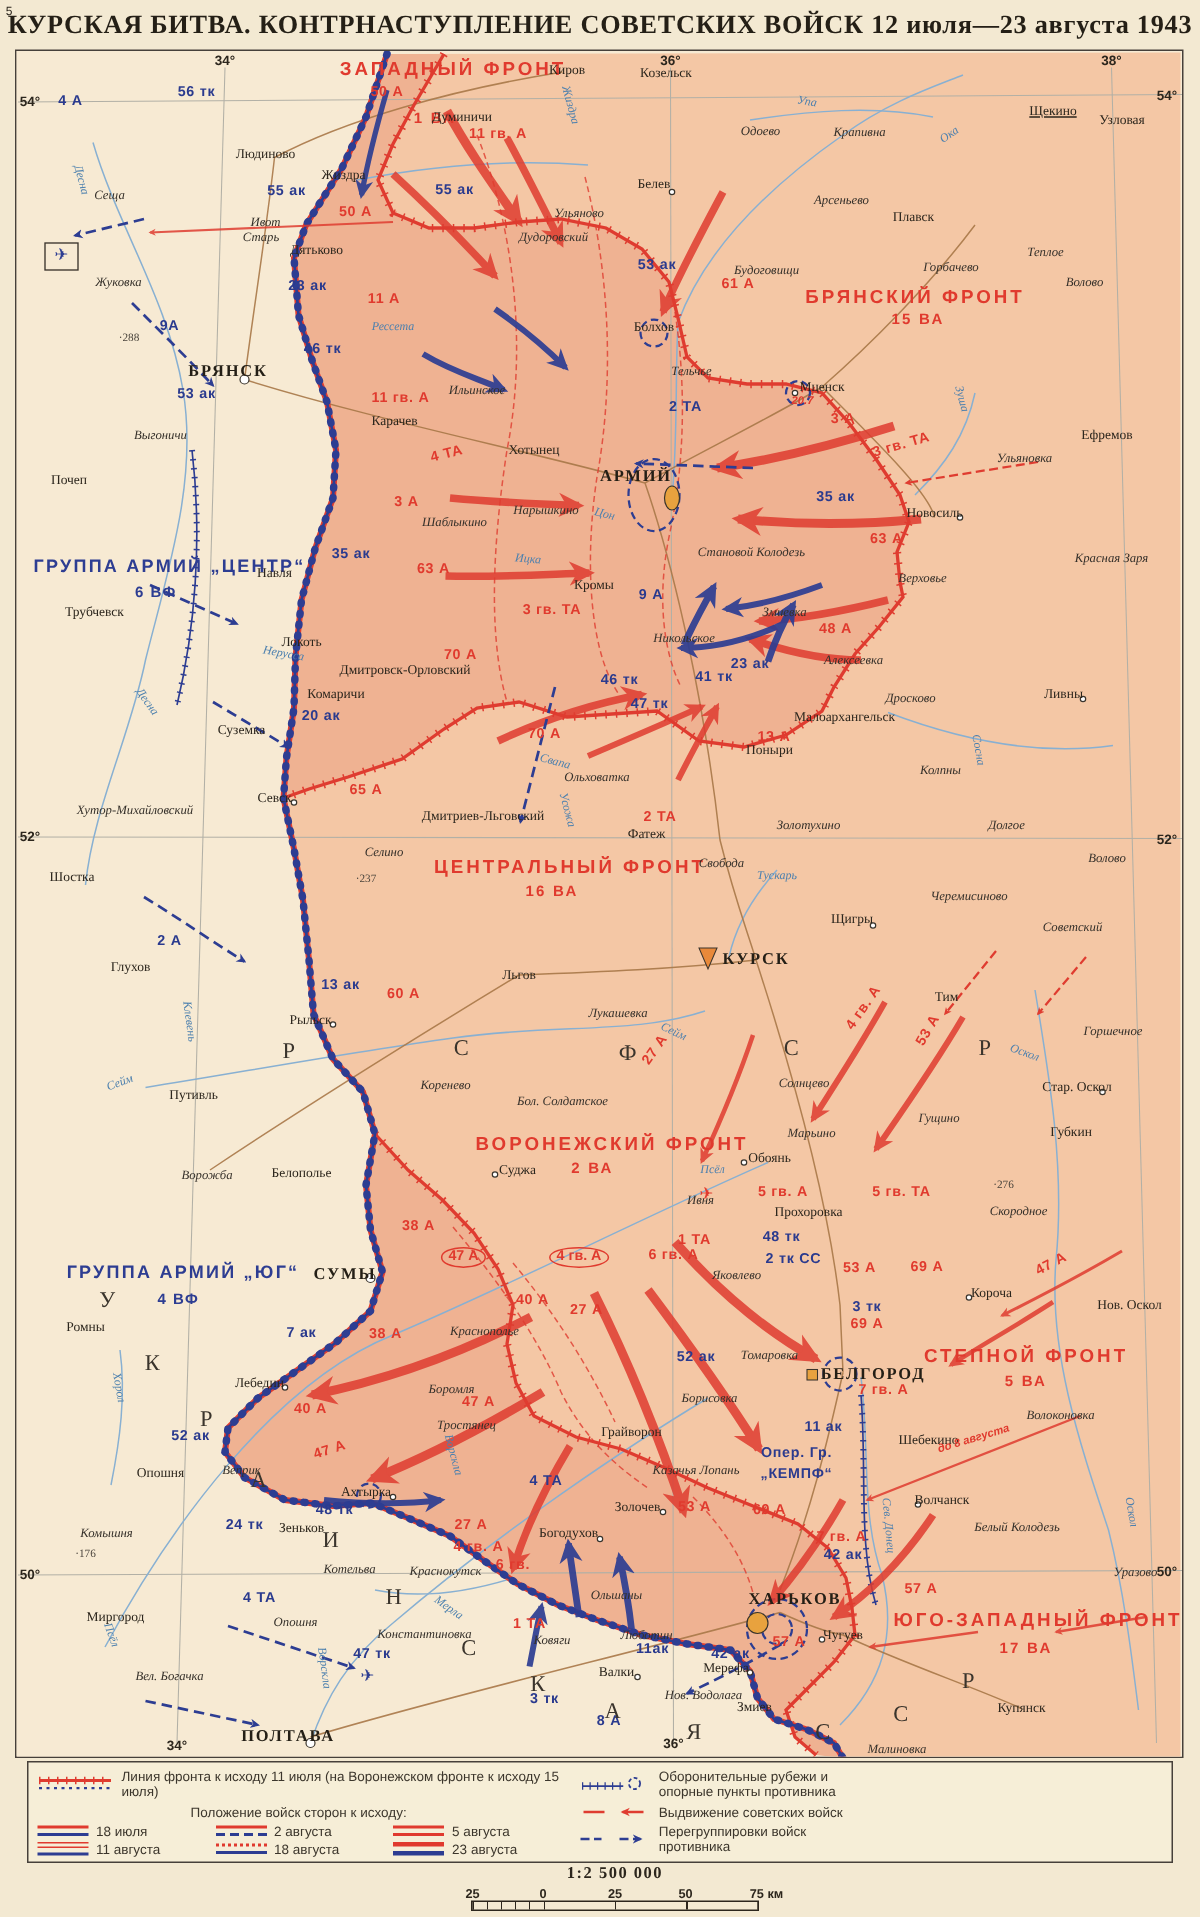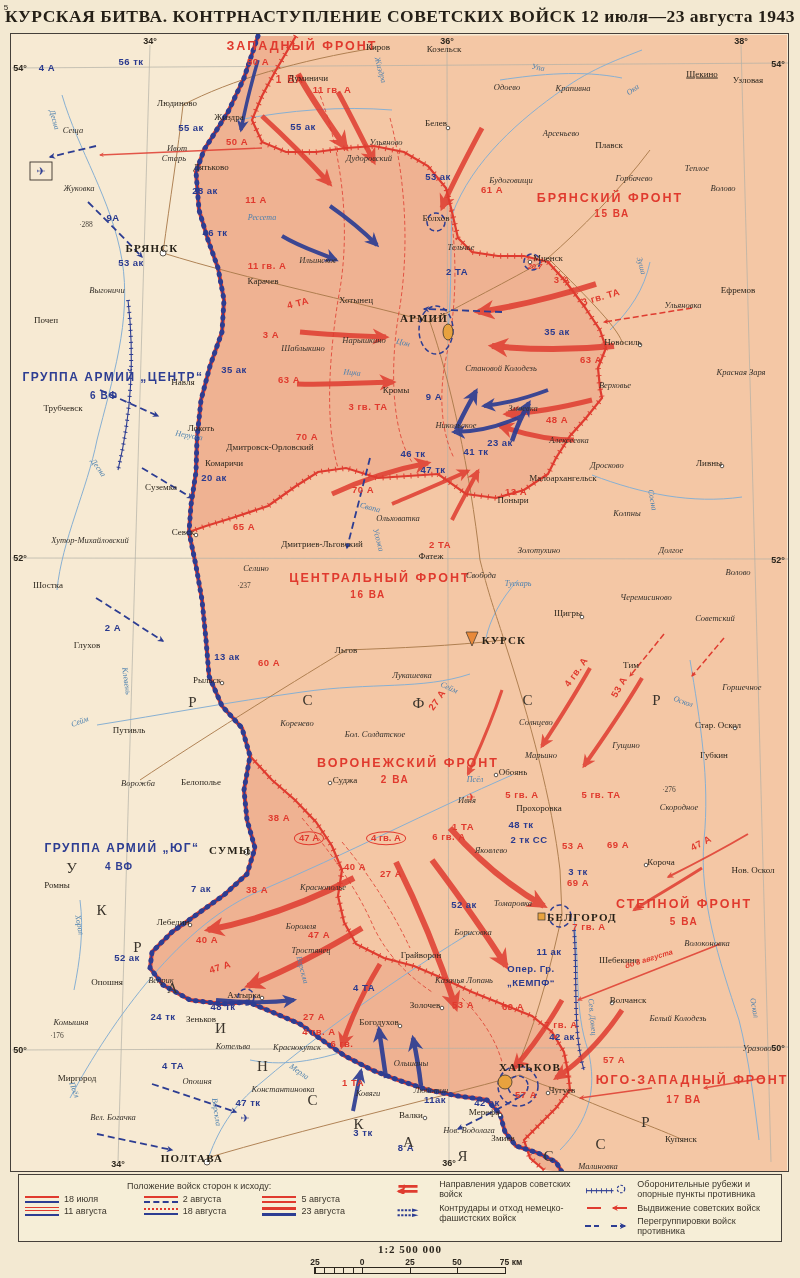--- a/index.html
+++ b/index.html
@@ -563,20 +563,28 @@
       <span class="lb riv" style="left: 216px; top: 1112px; transform: translate(-50%, -50%) rotate(82deg);">Ворскла</span>
       <span class="lb riv" style="left: 299px; top: 1072px; transform: translate(-50%, -50%) rotate(35deg);">Мерла</span>
       <span class="lb riv" style="left: 592px; top: 1017px; transform: translate(-50%, -50%) rotate(85deg);">Сев. Донец</span>
       <span class="lb plb" style="left: 41px; top: 171px; transform: translate(-50%, -50%);">✈</span>
       <span class="lb plr" style="left: 471px; top: 797px; transform: translate(-50%, -50%);">✈</span>
       <span class="lb plb" style="left: 245px; top: 1118px; transform: translate(-50%, -50%);">✈</span>
     </div>
 
   <div id="legend">
     <div class="lcol lcol1">
+      <div class="lrow">
+        <svg class="flsym" viewBox="0 0 50 10">
+          <line x1="1" y1="3" x2="49" y2="3" stroke="#df3c30" stroke-width="2"></line>
+          <line x1="1" y1="3" x2="49" y2="3" stroke="#df3c30" stroke-width="5" stroke-dasharray="1 5"></line>
+          <line x1="1" y1="8" x2="49" y2="8" stroke="#2d3d92" stroke-width="1.5" stroke-dasharray="2 3"></line>
+        </svg>
+        <span class="ltext">Линия фронта к исходу 11 июля (на Воронежском фронте к исходу 15 июля)</span>
+      </div>
       <div class="lcenter">Положение войск сторон к исходу:</div>
       <div id="dates">
           <span class="ditem">
             <span class="dsym d0"></span>
             <span>18 июля</span>
           </span>
           <span class="ditem">
             <span class="dsym d1"></span>
             <span>2 августа</span>
           </span>
@@ -591,37 +599,20 @@
           <span class="ditem">
             <span class="dsym d4"></span>
             <span>18 августа</span>
           </span>
           <span class="ditem">
             <span class="dsym d5"></span>
             <span>23 августа</span>
           </span>
         </div>
     </div>
-    <div class="lcol lcol2">
-      <div class="lrow">
-        <svg class="flsym" viewBox="0 0 50 22">
-          <path d="M46,5 L14,5 M46,16 L14,16" stroke="#df3c30" stroke-width="6"></path>
-          <path d="M16,5 L4,5 M16,16 L4,16" stroke="#df3c30" stroke-width="6" marker-end="url(#mR)"></path>
-          <path d="M18,1 L4,5 L18,9 Z M18,12 L4,16 L18,20 Z" fill="#df3c30"></path>
-        </svg>
-        <span class="ltext">Направления ударов советских войск</span>
-      </div>
-      <div class="lrow">
-        <svg class="flsym" viewBox="0 0 50 22">
-          <path d="M2,5 L36,5 M2,16 L36,16" stroke="#2d3d92" stroke-width="4" stroke-dasharray="5 3"></path>
-          <path d="M34,1 L48,5 L34,9 Z M34,12 L48,16 L34,20 Z" fill="#2d3d92"></path>
-        </svg>
-        <span class="ltext">Контрудары и отход немецко-фашистских войск</span>
-      </div>
-    </div>
     <div class="lcol lcol3">
       <div class="lrow">
         <svg class="flsym" viewBox="0 0 50 12">
           <line x1="1" y1="8" x2="34" y2="8" stroke="#2d3d92" stroke-width="1.4"></line>
           <line x1="1" y1="8" x2="34" y2="8" stroke="#2d3d92" stroke-width="6" stroke-dasharray="1 5"></line>
           <circle cx="43" cy="6" r="4.5" fill="none" stroke="#2d3d92" stroke-width="1.4" stroke-dasharray="3 2"></circle>
         </svg>
         <span class="ltext">Оборонительные рубежи и опорные пункты противника</span>
       </div>
       <div class="lrow">

